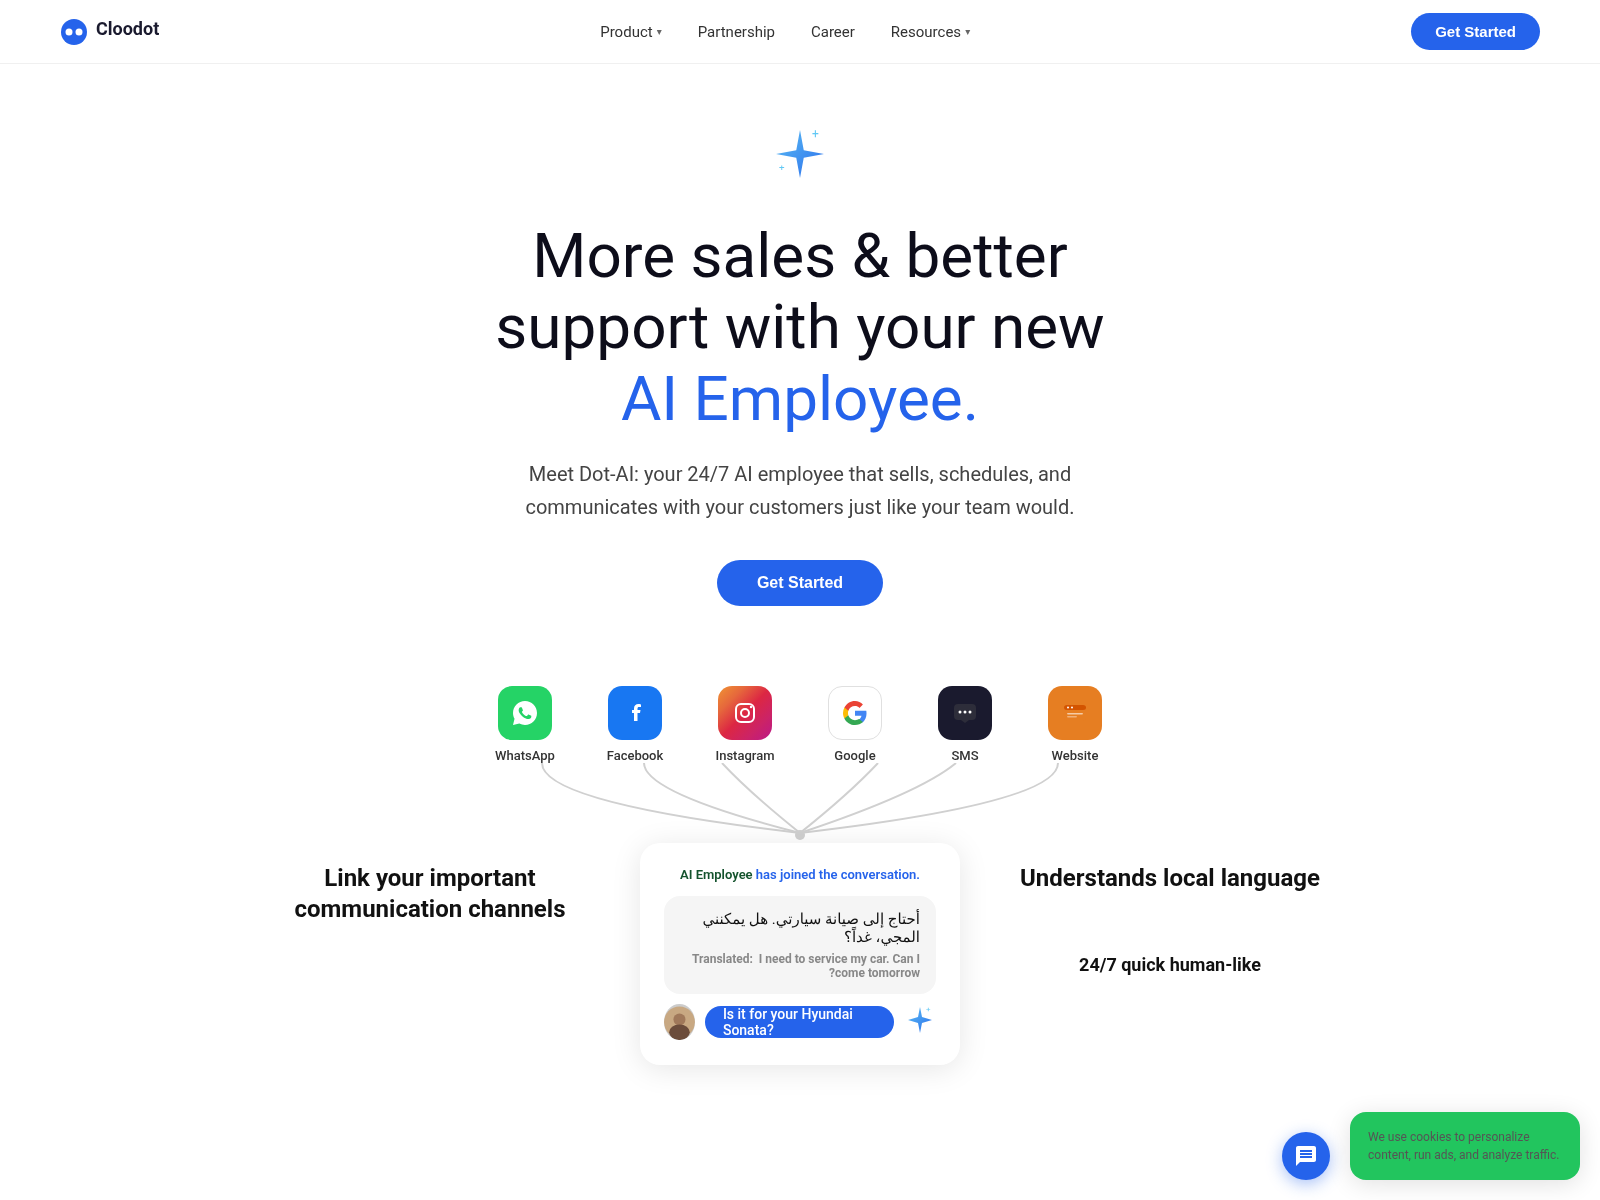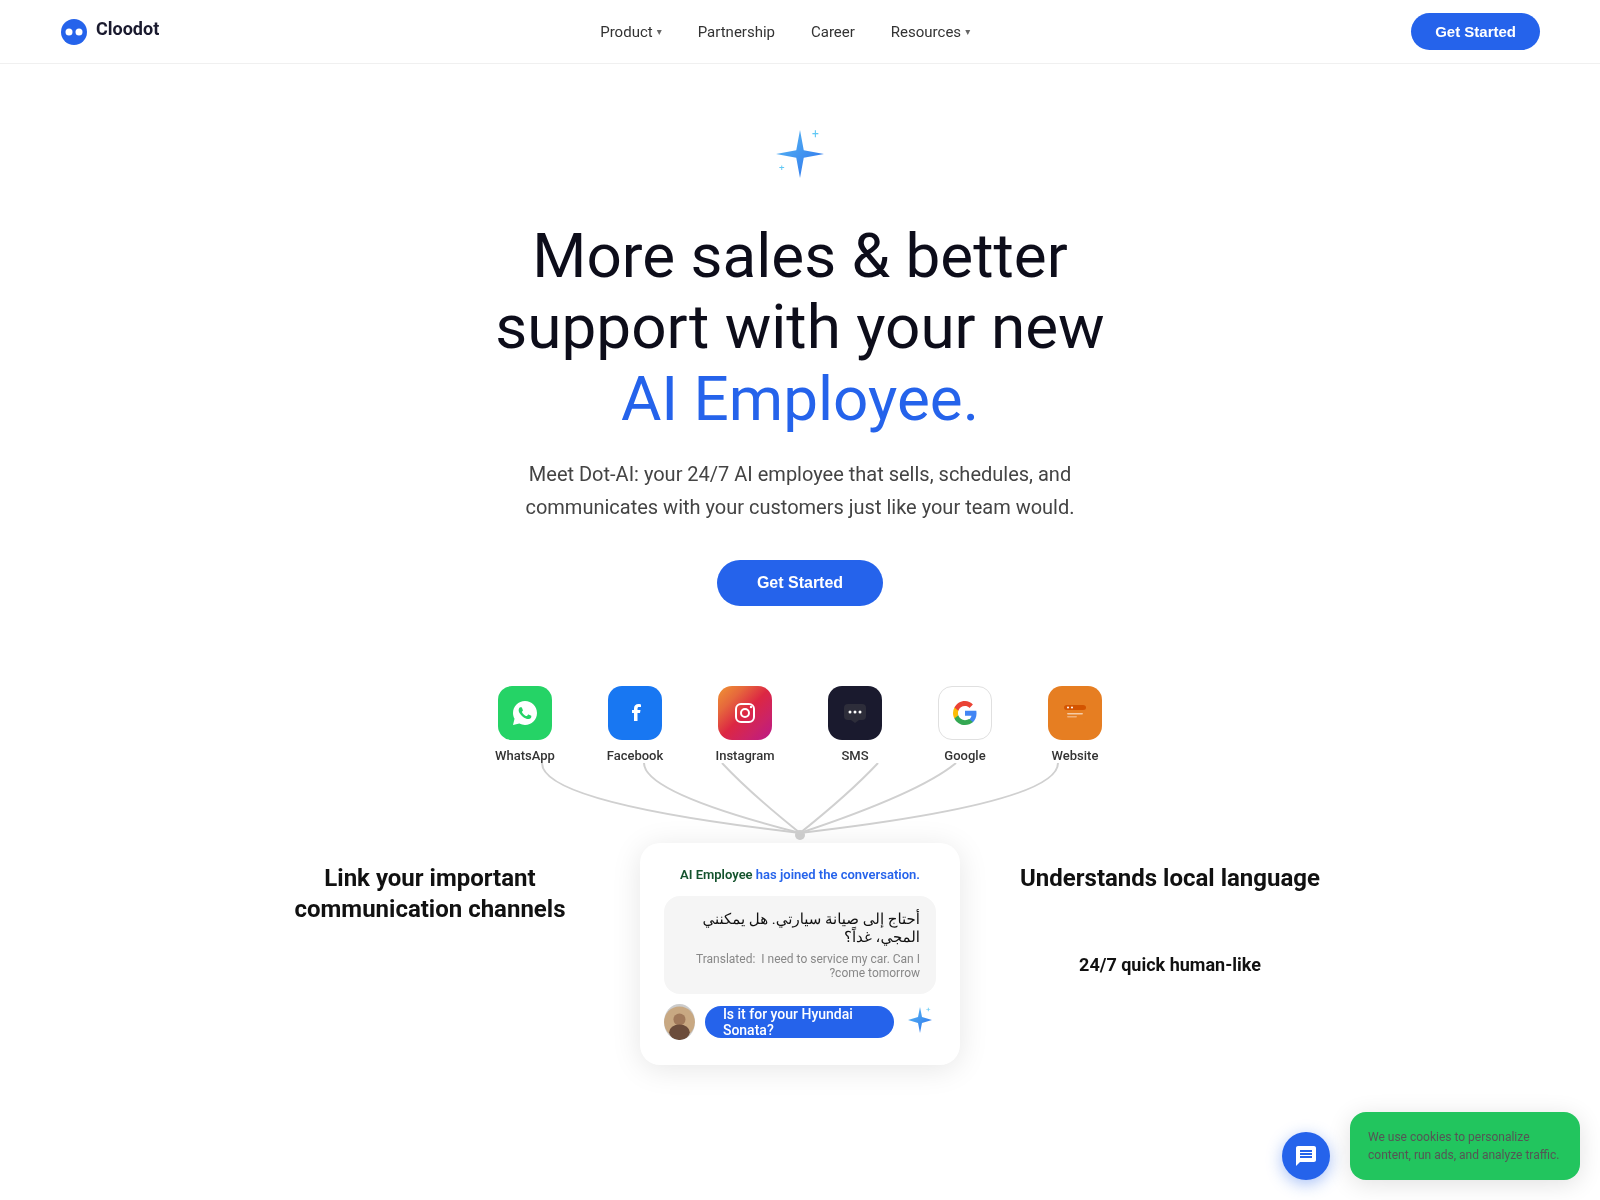--- a/index.html
+++ b/index.html
@@ -72,21 +72,21 @@
     .chat-header {
       font-size: 13px; color: #555; text-align: center; margin-bottom: 14px;
     }
     .chat-header span { color: #2563eb; font-weight: 600; }
     .chat-bubble {
       background: #f5f5f5; border-radius: 16px; padding: 14px 16px; margin-bottom: 10px;
     }
     .chat-bubble.rtl { direction: rtl; text-align: right; }
     .chat-bubble .arabic-text { font-size: 15px; color: #111; margin-bottom: 6px; }
     .chat-bubble .translated { font-size: 12px; color: #666; }
-    .chat-bubble .translated span { font-weight: 400; color: #888; }
+    .chat-bubble .translated span { font-weight: 700; color: #888; }
     .avatar-img {
       width: 36px; height: 36px; border-radius: 50%; background: #ccc;
       display: flex; align-items: center; justify-content: center; font-size: 18px;
       overflow: hidden;
     }
     .chat-response {
       background: #2563eb; color: #fff; border-radius: 20px; padding: 0 18px;
       font-size: 14px; font-weight: 500; display: inline-block; position: relative;
     }
     .chat-response-wrap { display: flex; align-items: center; gap: 10px; }
@@ -201,42 +201,42 @@
       <svg width="28" height="28" viewBox="0 0 28 28" fill="none">
         <rect x="5" y="5" width="18" height="18" rx="5" stroke="white" stroke-width="2" fill="none"></rect>
         <circle cx="14" cy="14" r="4" stroke="white" stroke-width="2" fill="none"></circle>
         <circle cx="20" cy="8" r="1.2" fill="white"></circle>
       </svg>
     </div>
     <span class="channel-label">Instagram</span>
   </div>
 
   <div class="channel-item">
+    <div class="channel-icon-wrap icon-google">
+      <svg width="28" height="28" viewBox="0 0 28 28" fill="none">
+        <path d="M25.5 14.3c0-.9-.1-1.8-.2-2.6H14v5h6.5c-.3 1.5-1.1 2.8-2.4 3.6v3h3.8c2.2-2 3.6-5 3.6-8.5z" fill="#4285F4"></path>
+        <path d="M14 26c3.2 0 5.9-1.1 7.9-2.9l-3.8-3c-1.1.7-2.5 1.1-4.1 1.1-3.1 0-5.7-2.1-6.7-4.9H3.4v3.1C5.3 23.4 9.4 26 14 26z" fill="#34A853"></path>
+        <path d="M7.3 16.3A7.8 7.8 0 017 14c0-.8.1-1.6.3-2.3V8.6H3.4A12 12 0 002 14c0 1.9.5 3.8 1.4 5.4l3.9-3.1z" fill="#FBBC05"></path>
+        <path d="M14 7.1c1.7 0 3.3.6 4.5 1.8l3.4-3.4C19.9 3.5 17.2 2 14 2 9.4 2 5.3 4.6 3.4 8.6l3.9 3.1C8.3 9.2 10.9 7.1 14 7.1z" fill="#EA4335"></path>
+      </svg>
+    </div>
+    <span class="channel-label">Google</span>
+  </div>
+
+  <div class="channel-item">
     <div class="channel-icon-wrap icon-sms">
       <svg width="28" height="28" viewBox="0 0 28 28" fill="none">
         <rect x="3" y="5" width="22" height="16" rx="4" fill="#2d2d3a"></rect>
         <circle cx="9" cy="13" r="1.5" fill="white"></circle>
         <circle cx="14" cy="13" r="1.5" fill="white"></circle>
         <circle cx="19" cy="13" r="1.5" fill="white"></circle>
         <path d="M10 21l4 3 4-3" fill="#2d2d3a"></path>
       </svg>
     </div>
     <span class="channel-label">SMS</span>
-  </div>
-
-  <div class="channel-item">
-    <div class="channel-icon-wrap icon-google">
-      <svg width="28" height="28" viewBox="0 0 28 28" fill="none">
-        <path d="M25.5 14.3c0-.9-.1-1.8-.2-2.6H14v5h6.5c-.3 1.5-1.1 2.8-2.4 3.6v3h3.8c2.2-2 3.6-5 3.6-8.5z" fill="#4285F4"></path>
-        <path d="M14 26c3.2 0 5.9-1.1 7.9-2.9l-3.8-3c-1.1.7-2.5 1.1-4.1 1.1-3.1 0-5.7-2.1-6.7-4.9H3.4v3.1C5.3 23.4 9.4 26 14 26z" fill="#34A853"></path>
-        <path d="M7.3 16.3A7.8 7.8 0 017 14c0-.8.1-1.6.3-2.3V8.6H3.4A12 12 0 002 14c0 1.9.5 3.8 1.4 5.4l3.9-3.1z" fill="#FBBC05"></path>
-        <path d="M14 7.1c1.7 0 3.3.6 4.5 1.8l3.4-3.4C19.9 3.5 17.2 2 14 2 9.4 2 5.3 4.6 3.4 8.6l3.9 3.1C8.3 9.2 10.9 7.1 14 7.1z" fill="#EA4335"></path>
-      </svg>
-    </div>
-    <span class="channel-label">Google</span>
   </div>
 
   <div class="channel-item">
     <div class="channel-icon-wrap icon-website">
       <svg width="28" height="28" viewBox="0 0 28 28" fill="none">
         <rect x="3" y="6" width="22" height="16" rx="3" fill="#e67e22"></rect>
         <rect x="3" y="6" width="22" height="5" rx="3" fill="#d35400"></rect>
         <circle cx="7" cy="8.5" r="1" fill="white"></circle>
         <circle cx="11" cy="8.5" r="1" fill="white"></circle>
         <rect x="6" y="14" width="16" height="1.5" rx="1" fill="white" opacity="0.6"></rect>

